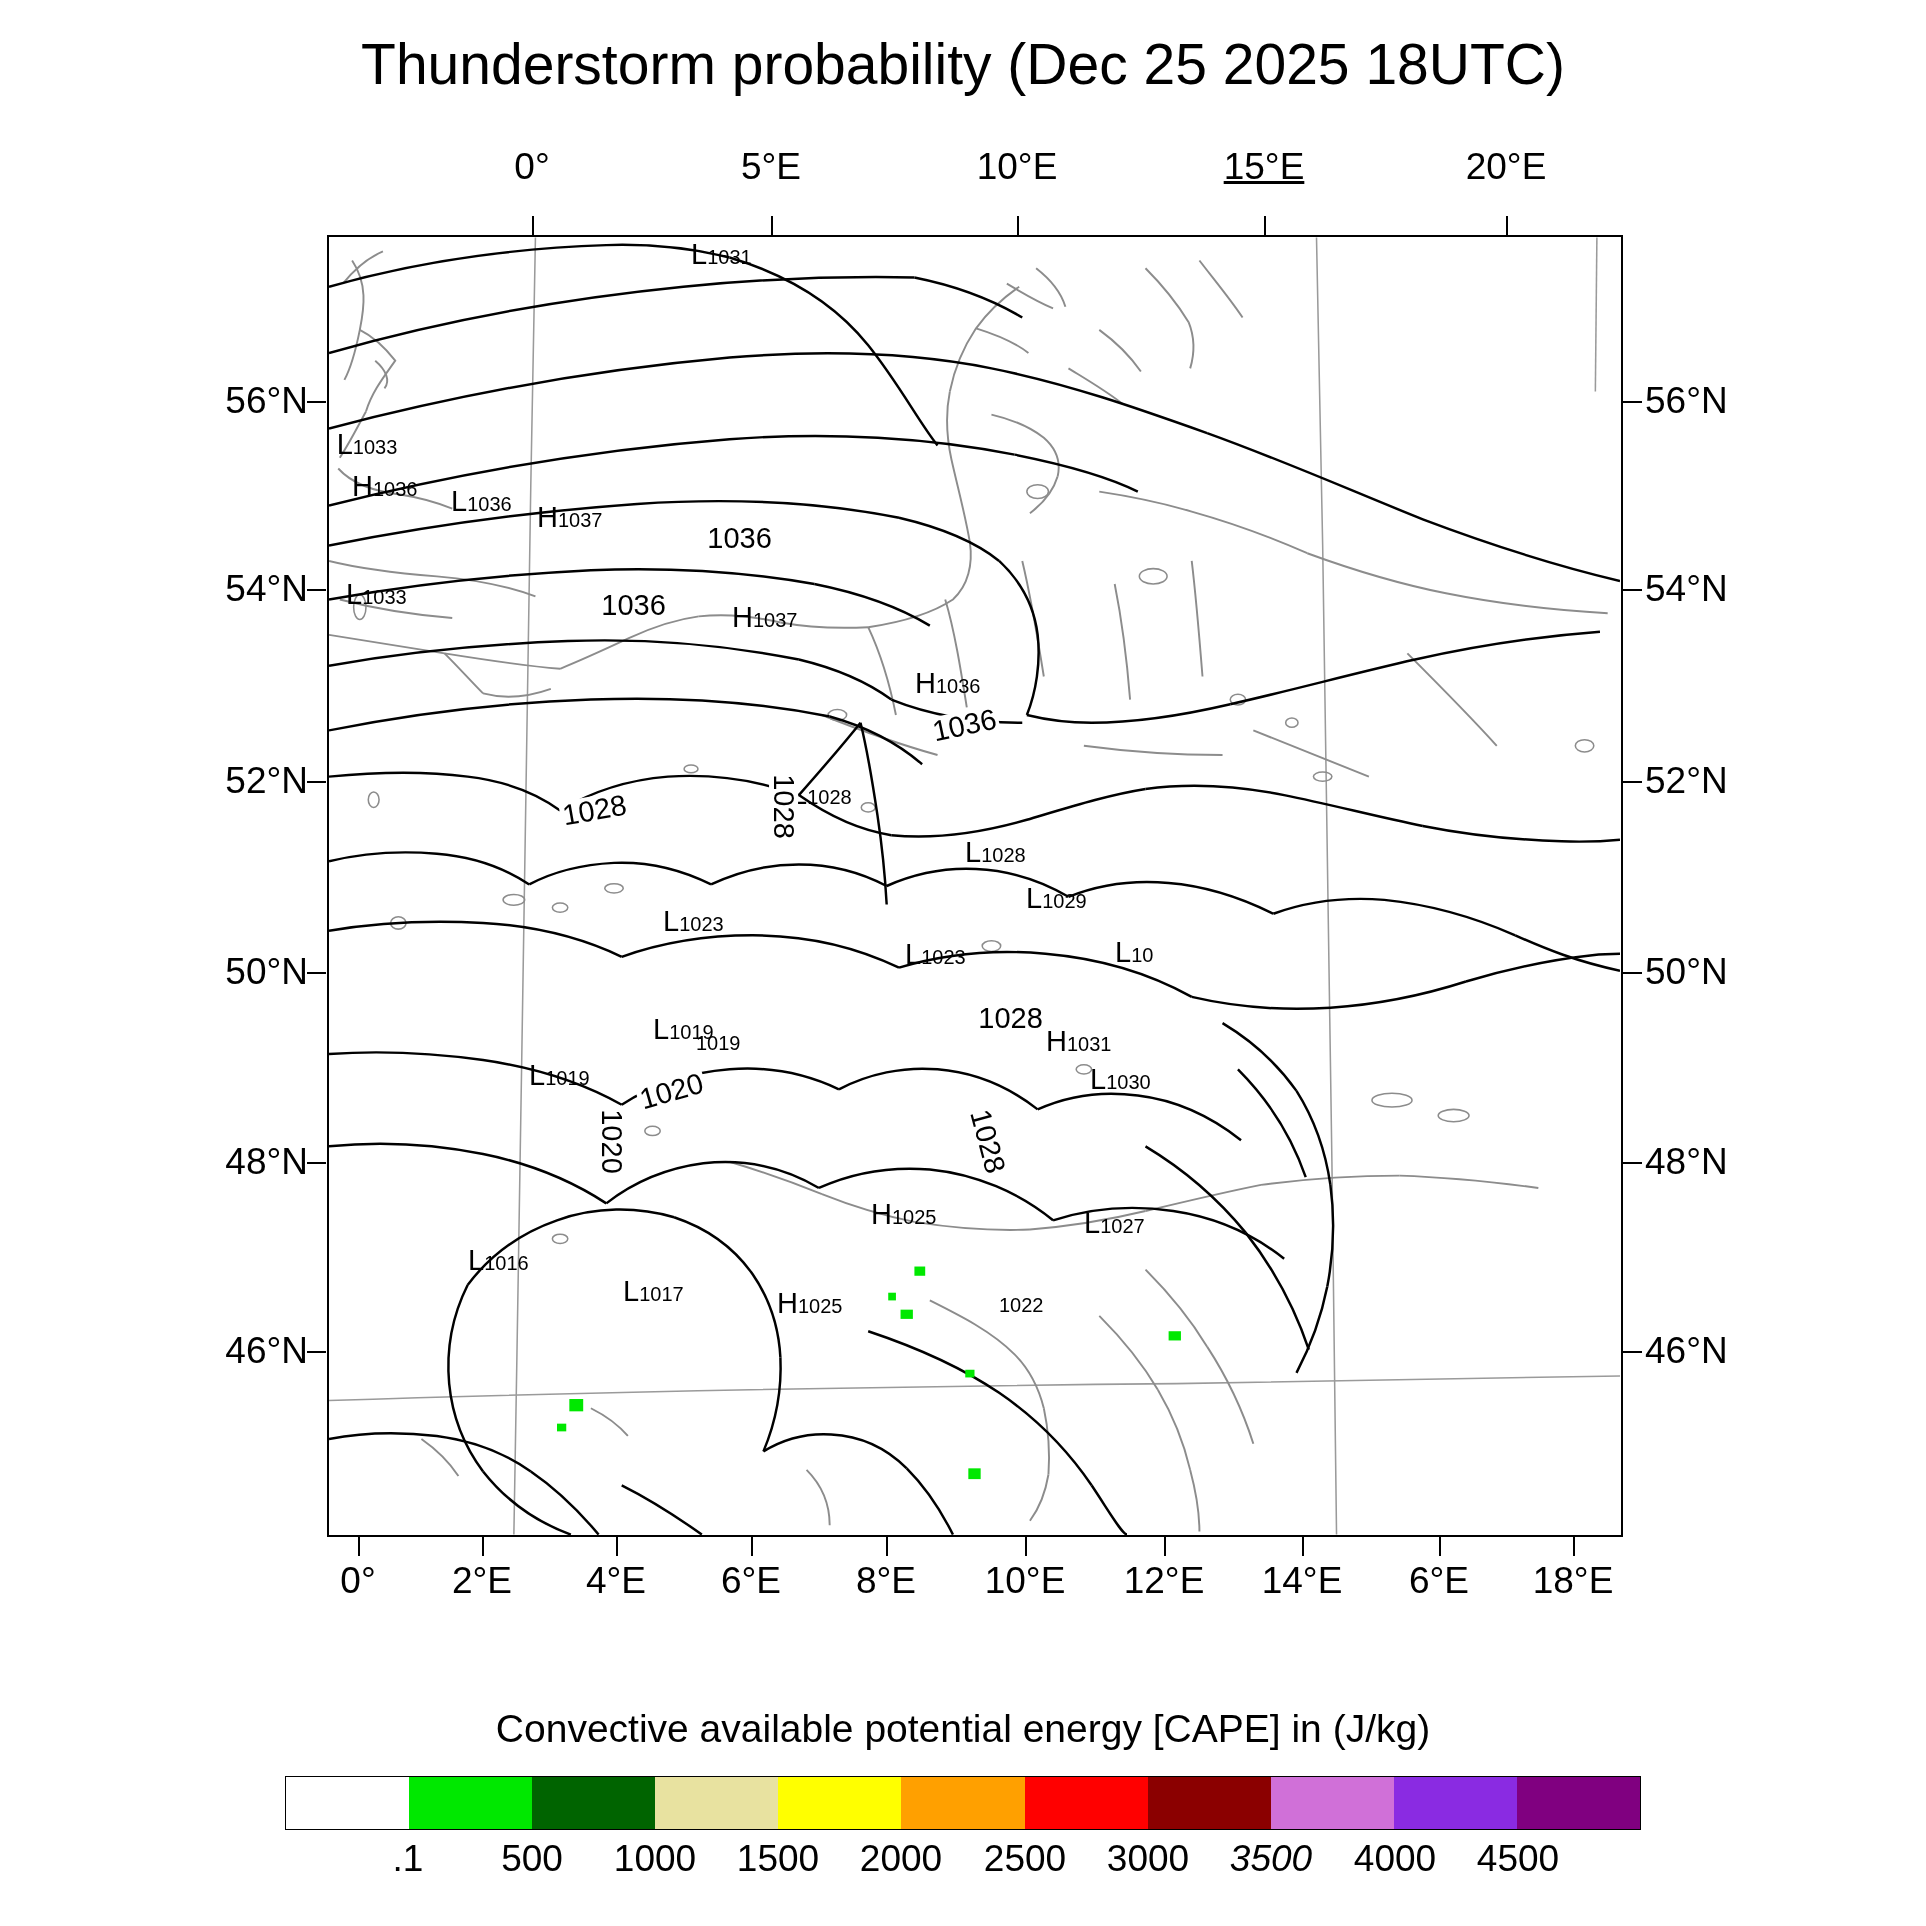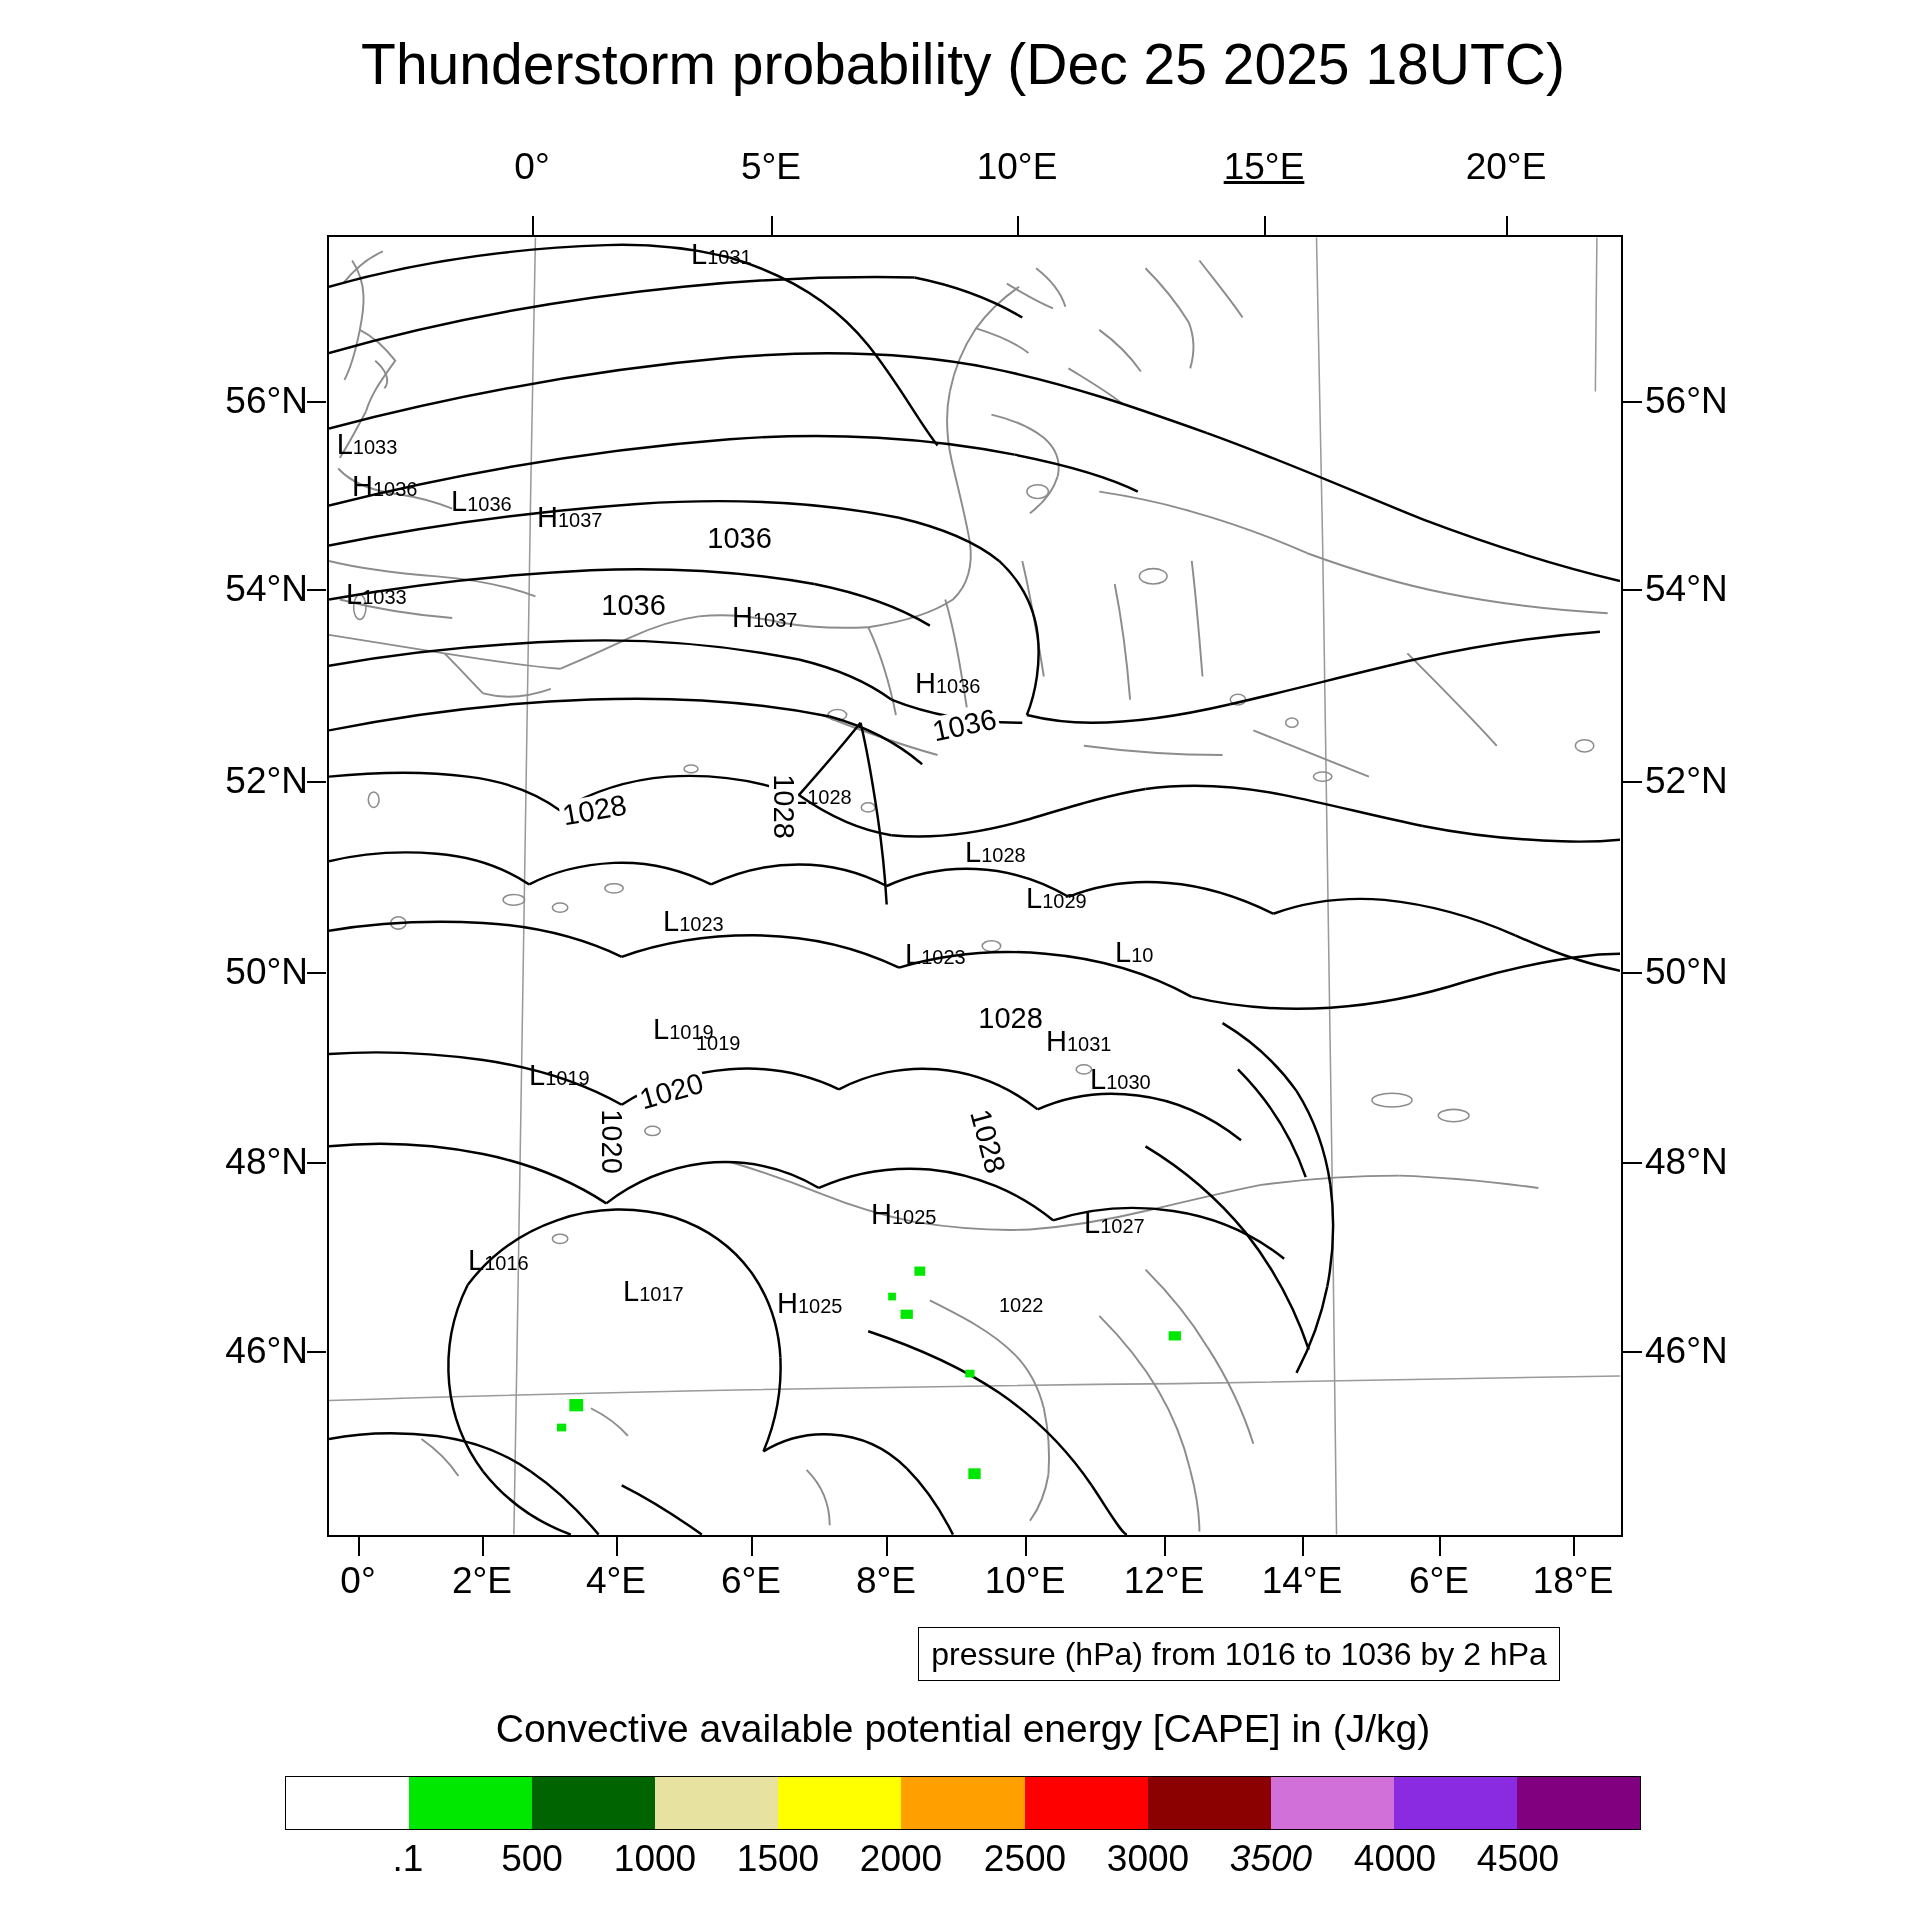--- a/index.html
+++ b/index.html
@@ -400,21 +400,20 @@
     <div class="clabel" style="left:270px;top:354px;">1036</div>
     <div class="clabel" style="left:601px;top:474px;transform:rotate(-12deg);">1036</div>
     <div class="clabel" style="left:231px;top:559px;transform:rotate(-10deg);">1028</div>
     <div class="clabel" style="left:420px;top:555px;transform:rotate(90deg);">1028</div>
     <div class="clabel" style="left:308px;top:840px;transform:rotate(-16deg);">1020</div>
     <div class="clabel" style="left:248px;top:890px;transform:rotate(90deg);">1020</div>
     <div class="clabel" style="left:647px;top:767px;">1028</div>
     <div class="clabel" style="left:624px;top:890px;transform:rotate(75deg);">1028</div>
   </div>
 
-  <div class="caption-box">pressure (hPa) from 1016 to 1036 by 2 hPa</div>
 
   <div class="cbar-title">Convective available potential energy [CAPE] in (J/kg)</div>
 
   <div class="cbar">
     <div class="cell" style="background:#ffffff;"></div>
     <div class="cell" style="background:#00e800;"></div>
     <div class="cell" style="background:#006400;"></div>
     <div class="cell" style="background:#e8e2a0;"></div>
     <div class="cell" style="background:#ffff00;"></div>
     <div class="cell" style="background:#ffa000;"></div>

